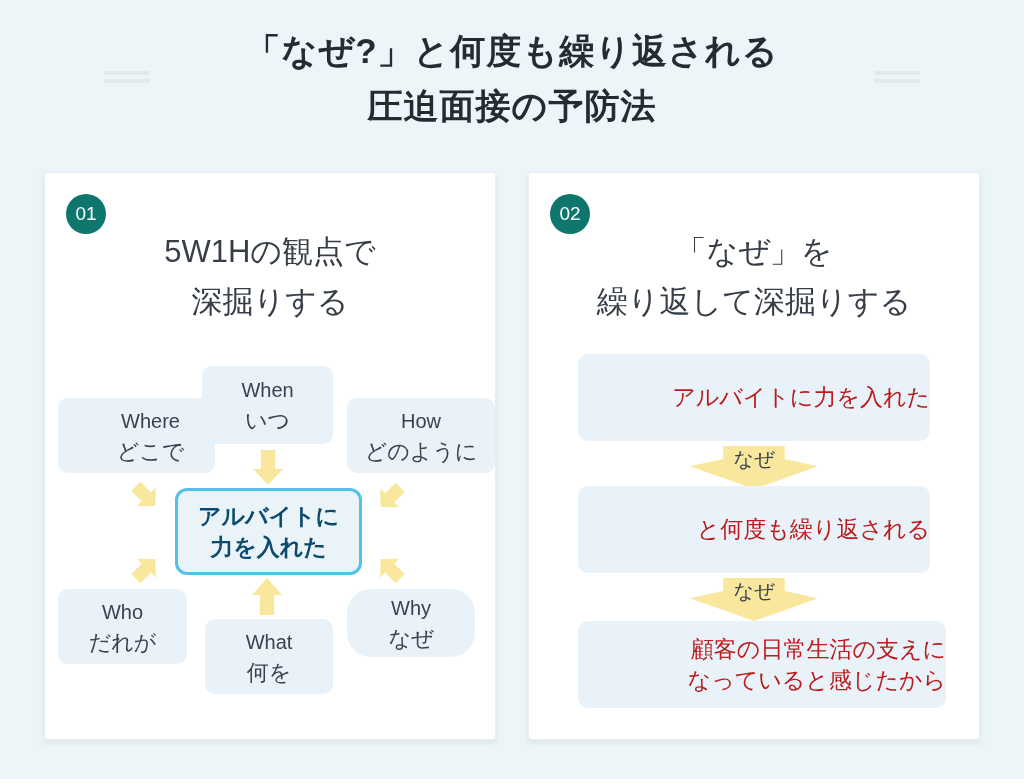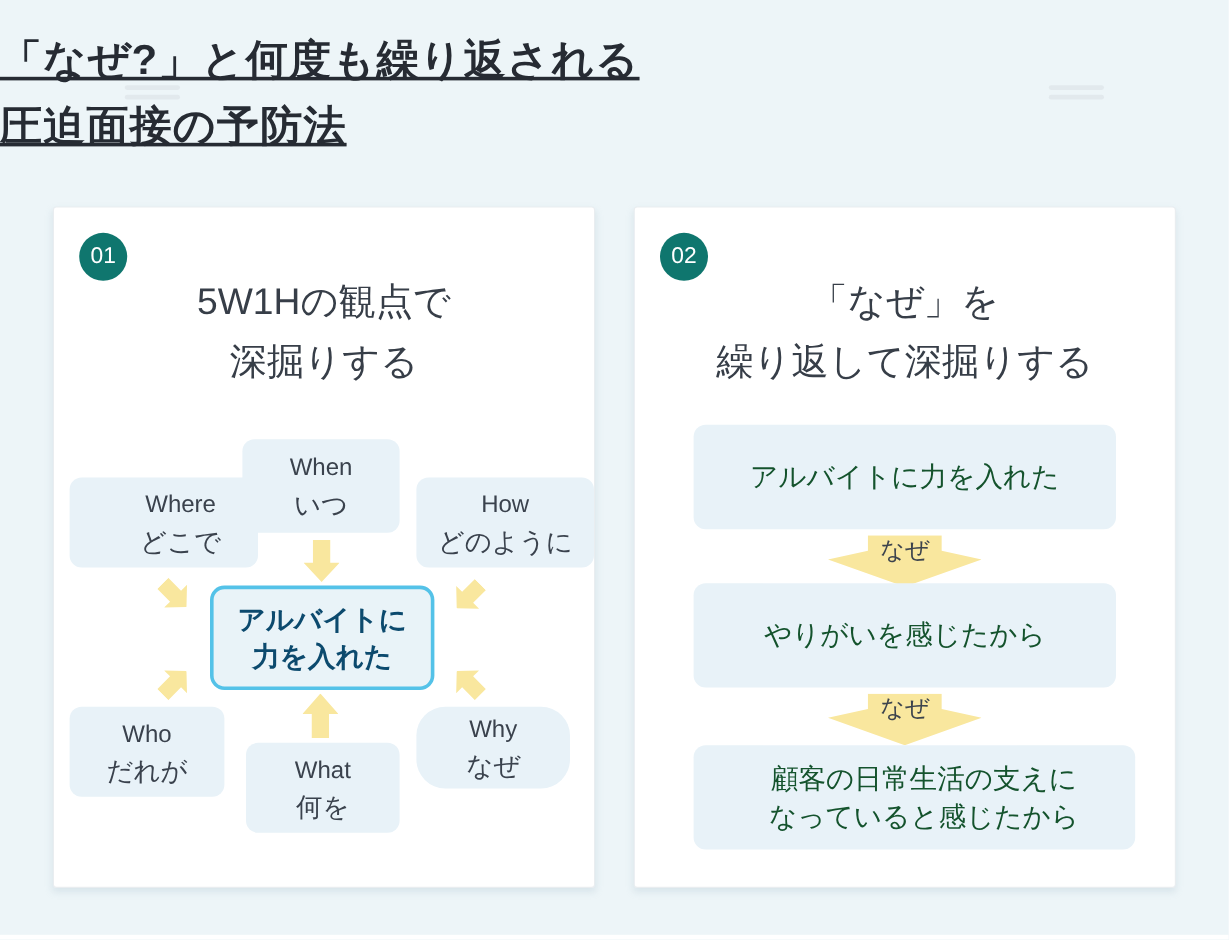--- a/index.html
+++ b/index.html
@@ -6,22 +6,22 @@
   body{font-family:"Liberation Sans","DejaVu Sans",sans-serif;}
   .stage{position:relative;width:1024px;height:783px;background:#edf5f8;overflow:hidden;}
 
   
   .deco{position:absolute;top:71px;width:46px;}
   .deco .bar{height:4px;border-radius:2px;background:#e2e9ed;margin-bottom:4px;}
   .deco.left{left:104px;}
   .deco.right{left:874px;}
 
   
-  .main-title{position:absolute;top:23px;left:0;width:1024px;
-    font-size:35px;line-height:55px;font-weight:700;color:#262b33;letter-spacing:1px;text-decoration:underline;}
+  .main-title{position:absolute;top:23px;left:0;width:1024px;text-align:center;
+    font-size:35px;line-height:55px;font-weight:700;color:#262b33;letter-spacing:1px;}
 
   
   .card{position:absolute;top:172px;width:452px;height:568px;background:#ffffff;
     border:1px solid #e9edf0;border-radius:3px;box-sizing:border-box;
     box-shadow:0 3px 6px rgba(160,185,200,0.28);}
   .card.p1{left:44px;}
   .card.p2{left:528px;}
 
   .badge{position:absolute;left:21px;top:21px;width:40px;height:40px;border-radius:50%;
     background:#0f766e;color:#ffffff;font-size:19px;display:flex;align-items:center;
@@ -51,22 +51,22 @@
     clip-path:polygon(26% 0,74% 0,74% 54%,100% 54%,50% 100%,0 54%,26% 54%);}
   .blk-arrow.a-when{left:208px;top:277px;width:30px;height:35px;}
   .blk-arrow.a-what{left:207px;top:405px;width:30px;height:37px;transform:rotate(180deg);}
   .blk-arrow.a-where{left:87px;top:309px;width:27px;height:28px;transform:rotate(-45deg);}
   .blk-arrow.a-how{left:332px;top:310px;width:27px;height:28px;transform:rotate(45deg);}
   .blk-arrow.a-who{left:87px;top:382px;width:27px;height:28px;transform:rotate(-135deg);}
   .blk-arrow.a-why{left:332px;top:382px;width:27px;height:28px;transform:rotate(135deg);}
 
   
   .flow-box{position:absolute;left:49px;width:352px;height:87px;background:#e8f2f8;
-    border-radius:10px;display:flex;flex-direction:column;align-items:center;
-    justify-content:center;font-size:23px;line-height:31px;color:#14532d;}
+    border-radius:10px;display:flex;flex-direction:column;align-items:flex-end;
+    justify-content:center;font-size:23px;line-height:31px;color:#b91c1c;}
   .flow-box.s1{top:181px;}
   .flow-box.s2{top:313px;}
   .flow-box.s3{top:448px;padding-left:16px;}
 
   .flow-arrow{position:absolute;left:161px;width:128px;height:43px;background:#f9e79e;
     clip-path:polygon(26% 0,74% 0,74% 30%,100% 47%,50% 100%,0 47%,26% 30%);}
   .flow-arrow.f1{top:273px;}
   .flow-arrow.f2{top:405px;}
   .flow-arrow .lbl{position:absolute;left:0;top:0;width:100%;height:27px;line-height:27px;
     text-align:center;font-size:20px;color:#3c434d;}
@@ -146,21 +146,21 @@
 
     <div class="flow-box s1">
       <span>アルバイトに力を入れた</span>
     </div>
 
     <div class="flow-arrow f1">
       <span class="lbl">なぜ</span>
     </div>
 
     <div class="flow-box s2">
-      <span>やりがいを感じたから</span>
+      <span>と何度も繰り返される</span>
     </div>
 
     <div class="flow-arrow f2">
       <span class="lbl">なぜ</span>
     </div>
 
     <div class="flow-box s3">
       <span>顧客の日常生活の支えに</span>
       <span>なっていると感じたから</span>
     </div>

